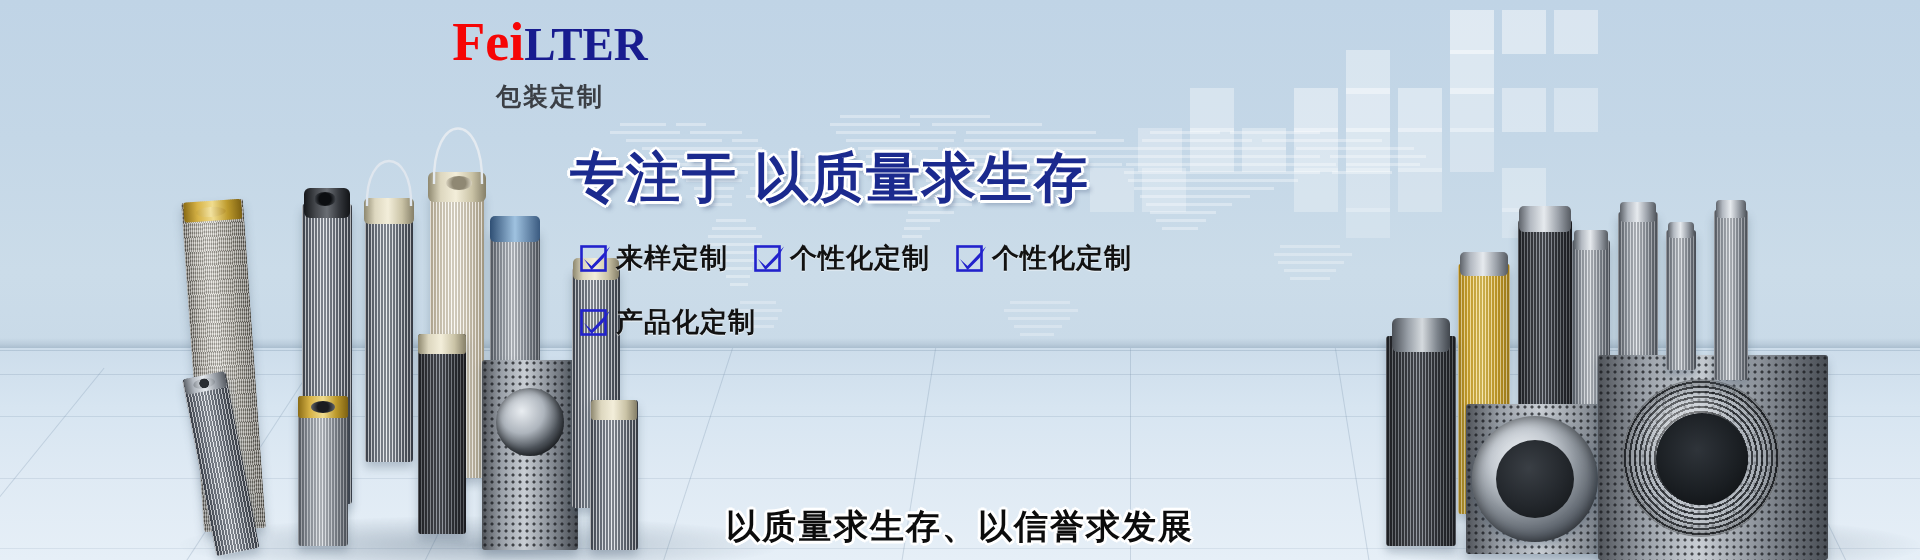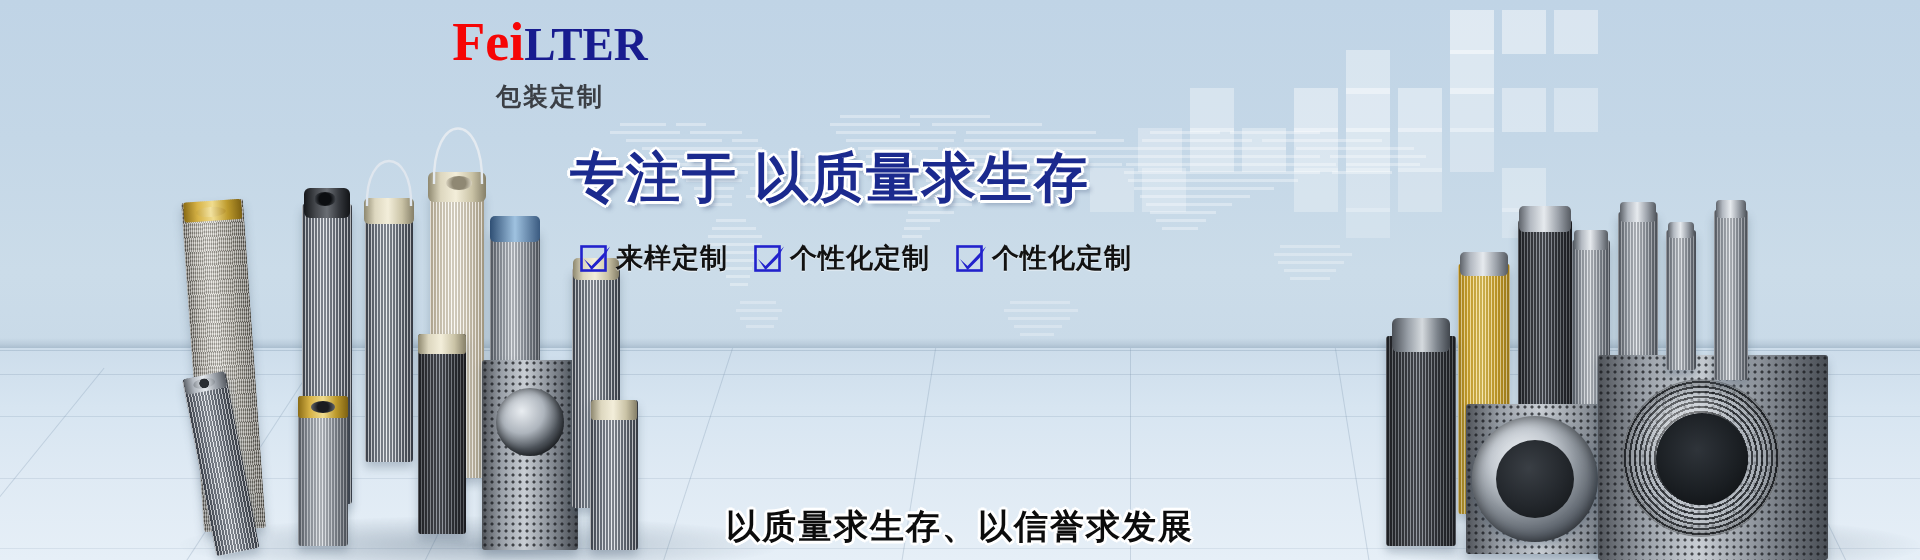--- a/index.html
+++ b/index.html
@@ -498,18 +498,27 @@
             <rect x="1.5" y="1.5" width="24" height="24" fill="none" stroke="#2222cc" stroke-width="2.6"></rect>
             <path d="M4 14 L11.5 21 L30 1.5 L23.5 13 L11.5 25 Z" fill="#2222cc"></path>
           </svg>
         </span>
         <span class="flabel">个性化定制</span>
       </div>
     </div>
 
     <div class="frow r2">
 
+      <div class="feature">
+        <span class="fbox">
+          <svg viewBox="0 0 27 27" aria-hidden="true">
+            <rect x="1.5" y="1.5" width="24" height="24" fill="none" stroke="#2222cc" stroke-width="2.6"></rect>
+            <path d="M4 14 L11.5 21 L30 1.5 L23.5 13 L11.5 25 Z" fill="#2222cc"></path>
+          </svg>
+        </span>
+        <span class="flabel">产品化定制</span>
+      </div>
     </div>
   </div>
 
   <div class="tagline">以质量求生存、以信誉求发展</div>
 
 </div>
 
 </body></html>

